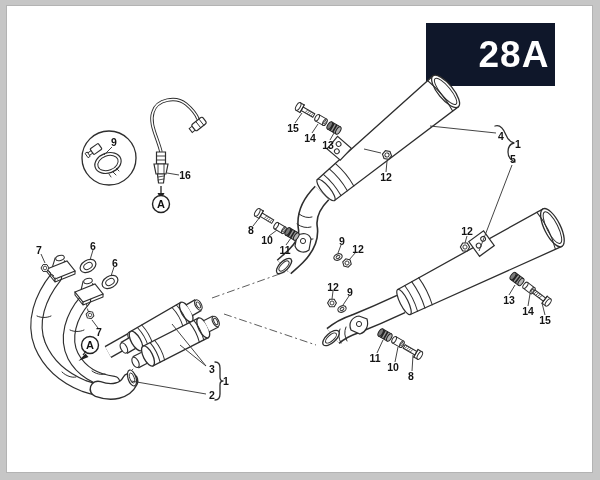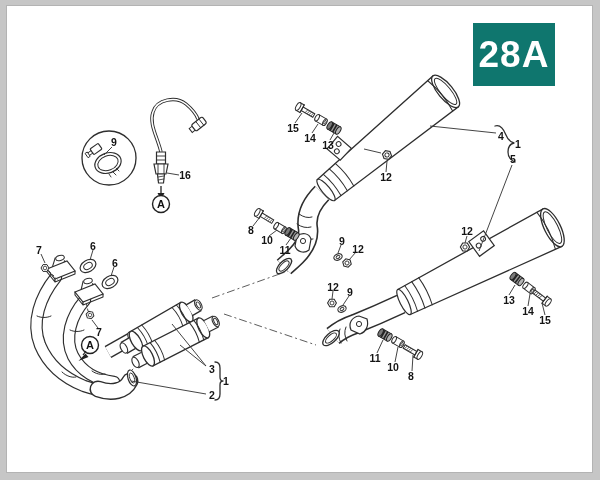--- a/index.html
+++ b/index.html
@@ -14,21 +14,21 @@
   .refmarks text{font:bold 11px "Liberation Sans",sans-serif;fill:#111;text-anchor:middle;}
   .ln{stroke:#3a3a3a;stroke-width:0.95;}
   .dash{stroke:#4a4a4a;stroke-width:0.9;stroke-dasharray:8 3 2 3;fill:none;}
   .fd{stroke:#3a3a3a;stroke-width:0.9;stroke-dasharray:2.5 2.2;}
   .ol{stroke:#2e2e2e;fill:none;stroke-linecap:round;stroke-linejoin:round;}
 </style>
 </head>
 <body>
 
 <div class="page">
-  <div class="badge" style="background: #0f766e;">
+  <div class="badge" style="background: #0f172a; padding-left: 47px;">
     <span>28A</span>
   </div>
 </div>
 
 <svg width="600" height="480" viewBox="0 0 600 480">
   <defs>
     <g id="nut">
       <polygon points="4.4,0 2.2,3.8 -2.2,3.8 -4.4,0 -2.2,-3.8 2.2,-3.8" fill="#fff" stroke="#2e2e2e" stroke-width="1.1"></polygon>
       <circle r="2" fill="none" stroke="#2e2e2e" stroke-width="0.9"></circle>
     </g>

